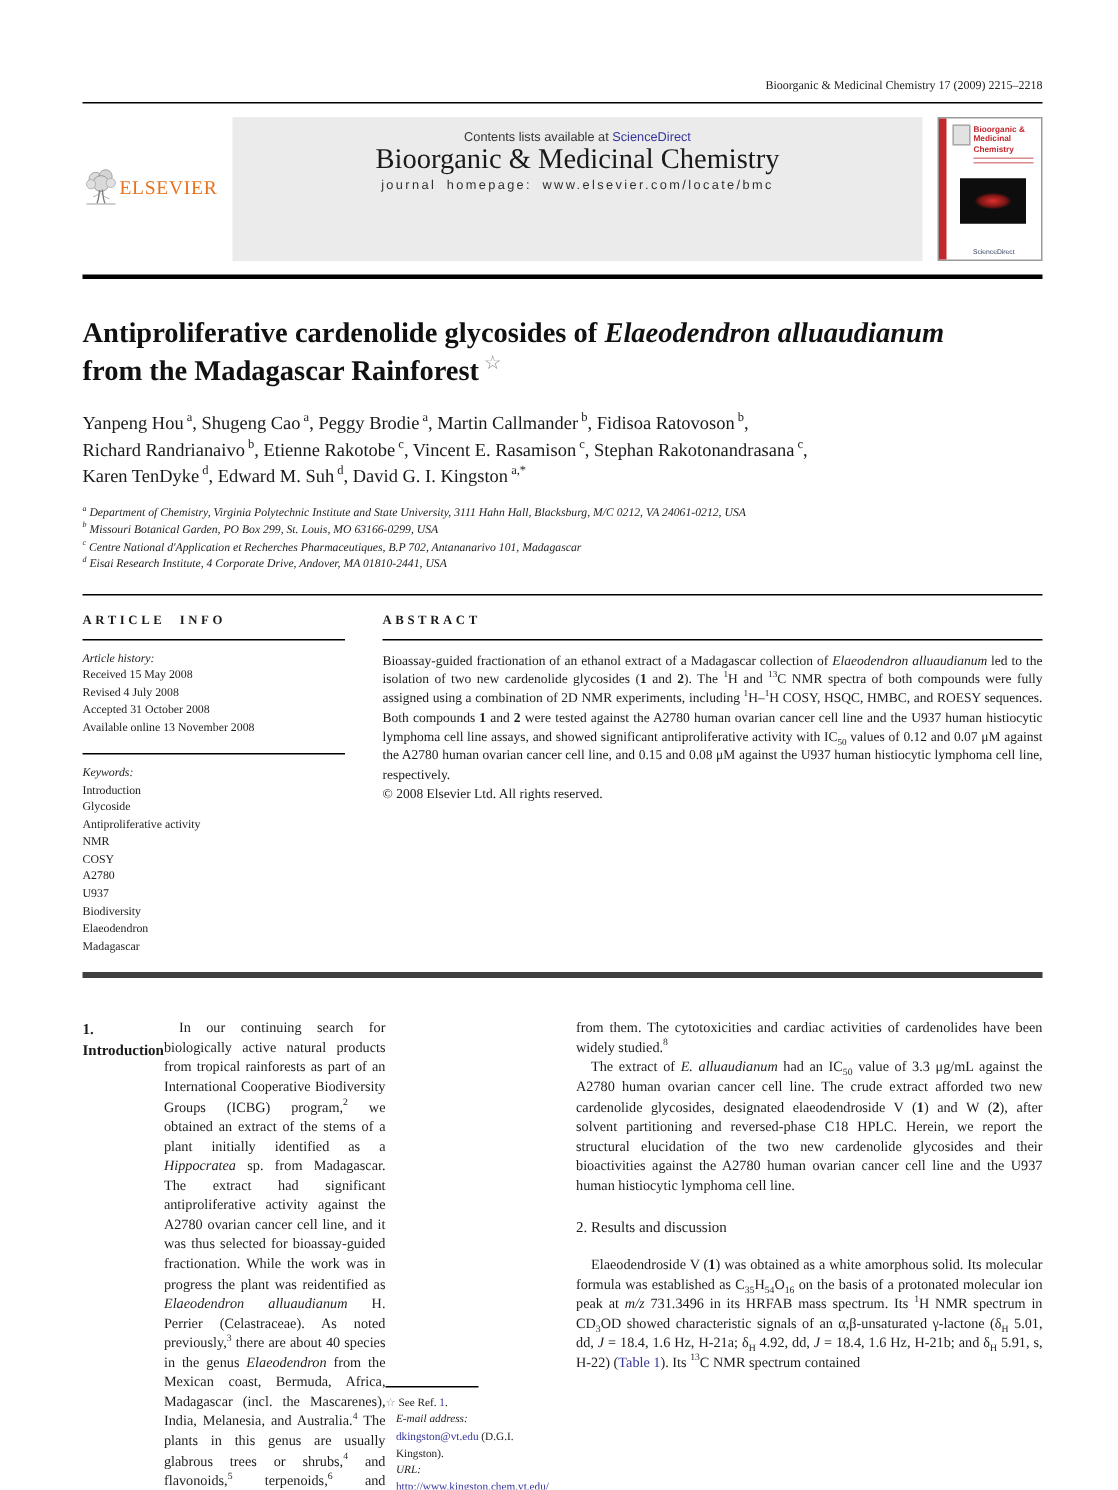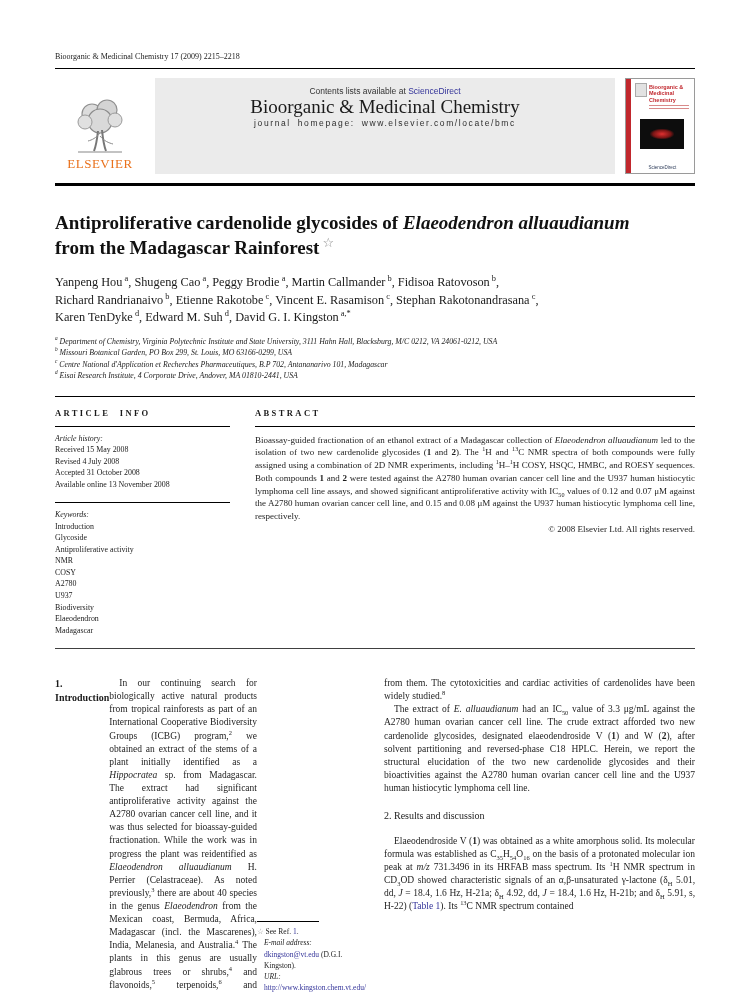--- a/index.html
+++ b/index.html
@@ -8,57 +8,57 @@
   .content{position:absolute;left:55px;top:0;width:640px;}
 
   
   .seg-i{font-style:italic;}
   .seg-b{font-weight:bold;}
   .seg-sup{vertical-align:super;font-size:68%;line-height:0;}
   .seg-sub{vertical-align:sub;font-size:68%;line-height:0;}
   .seg-link{color:#333399;}
   .seg-star{color:#8a8a8a;font-weight:normal;}
 
-  .citation{margin-top:52px;text-align:left;font-size:8px;color:#222;}
+  .citation{margin-top:52px;text-align:right;font-size:8px;color:#222;}
   .rule-thin{border:none;border-top:1px solid #000;margin:7px 0 0 0;}
   .rule-thick{height:3px;background:#000;margin-top:9px;}
 
   .banner{display:flex;margin-top:9px;height:96px;align-items:stretch;}
-  .logo-box{width:90px;display:flex;flex-direction:column;align-items:center;justify-content:flex-end;padding-bottom:2px;}
+  .logo-box{width:90px;display:flex;flex-direction:row;align-items:center;justify-content:flex-end;padding-bottom:2px;}
   .elsevier-word{font-size:13px;letter-spacing:.5px;color:#e9711c;font-family:"Liberation Serif",serif;}
   .banner-center{flex:1;background:#ebebeb;margin:0 10px;display:flex;flex-direction:column;align-items:center;justify-content:flex-start;padding:8px 0 9px 0;}
   .contents-line{font-size:8.5px;font-family:"Liberation Sans",sans-serif;color:#333;}
   .journal-title{font-size:19px;color:#1a1a1a;}
   .homepage-line{font-size:8.5px;letter-spacing:1.6px;word-spacing:3px;font-family:"Liberation Sans",sans-serif;color:#2e2e2e;}
 
   .cover{width:68px;border:1px solid #9a9a9a;position:relative;background:#fff;}
   .cover-strip{position:absolute;left:0;top:0;bottom:0;width:5px;background:#c1272d;}
   .cover-logo{position:absolute;left:9px;top:4px;width:10px;height:12px;background:#e2e2e2;border:1px solid #aaa;}
   .cover-title{position:absolute;left:23px;top:5px;right:3px;font-size:5.5px;font-weight:bold;line-height:1.15;color:#c1272d;font-family:"Liberation Sans",sans-serif;}
   .cover-sub{position:absolute;left:23px;top:26px;right:5px;}
   .cover-sub div{height:1px;background:#d98a8a;margin-bottom:2px;}
   .cover-art{position:absolute;left:14px;top:40px;width:44px;height:30px;background:#0d0d0d;
              background-image:radial-gradient(ellipse 16px 7px at 50% 50%, #e03030 0%, #7a1515 55%, #0d0d0d 78%);}
   .cover-brand{position:absolute;bottom:3px;left:5px;right:0;text-align:center;font-size:4.5px;color:#33415e;font-family:"Liberation Sans",sans-serif;}
 
   .article-title{margin-top:24px;font-size:19px;font-weight:bold;line-height:1.32;color:#111;}
   .authors{margin-top:14px;font-size:12.3px;line-height:1.42;}
   .affiliations{margin-top:9px;font-size:7.8px;font-style:italic;line-height:1.48;color:#222;}
 
-  .info-abstract{margin-top:14px;border-top:1px solid #000;border-bottom:1px solid #404040;display:flex;}
+  .info-abstract{margin-top:14px;border-top:1px solid #000;border-bottom:4px solid #404040;display:flex;}
   .info-col{width:175px;flex:none;}
   .abstract-col{flex:1;margin-left:25px;}
   .col-header{font-size:8.5px;font-weight:bold;letter-spacing:2.4px;word-spacing:5px;padding:11px 0 8px 0;}
   .col-header-rule{border:none;border-top:1px solid #000;margin:0;}
   .info-section{padding:6px 0 12px 0;font-size:7.9px;line-height:1.46;}
   .info-section .label{font-style:italic;}
   .info-section div{white-space:nowrap;}
   .keywords-rule{border:none;border-top:1px solid #000;margin:0;}
   .abstract-body{padding-top:7px;font-size:9px;line-height:1.42;text-align:justify;color:#1c1c1c;}
-  .abstract-copyright{font-size:9px;text-align:right;margin-top:1px;}
+  .abstract-copyright{font-size:9px;margin-top:1px;}
 
   .body-cols{display:flex;margin-top:28px;min-height:272px;}
   .bcol{width:311px;font-size:9.5px;line-height:1.38;text-align:justify;color:#1c1c1c;}
   .bcol-left{margin-right:18px;display:flex;flex-direction:row;}
   .bh{font-size:10px;font-weight:bold;text-align:left;margin:0 0 12px 0;}
   .bh2{font-size:10px;font-weight:normal;text-align:left;margin:14px 0 12px 0;}
   .bp{margin:0;}
   .bp.indent{text-indent:10px;}
 
   .footnotes{margin-top:auto;font-size:7.5px;line-height:1.5;text-align:left;color:#222;}

